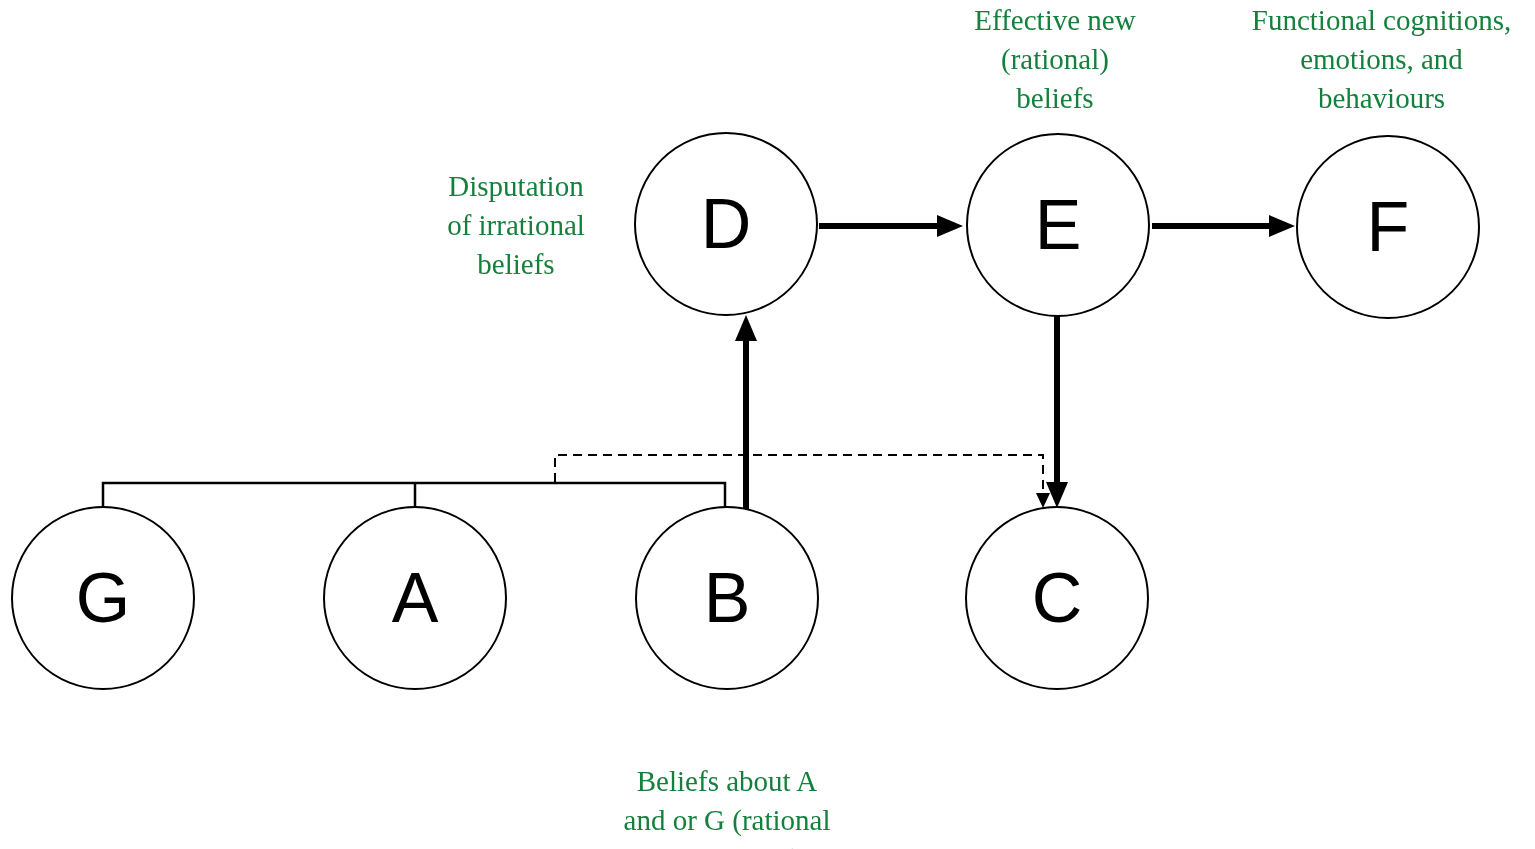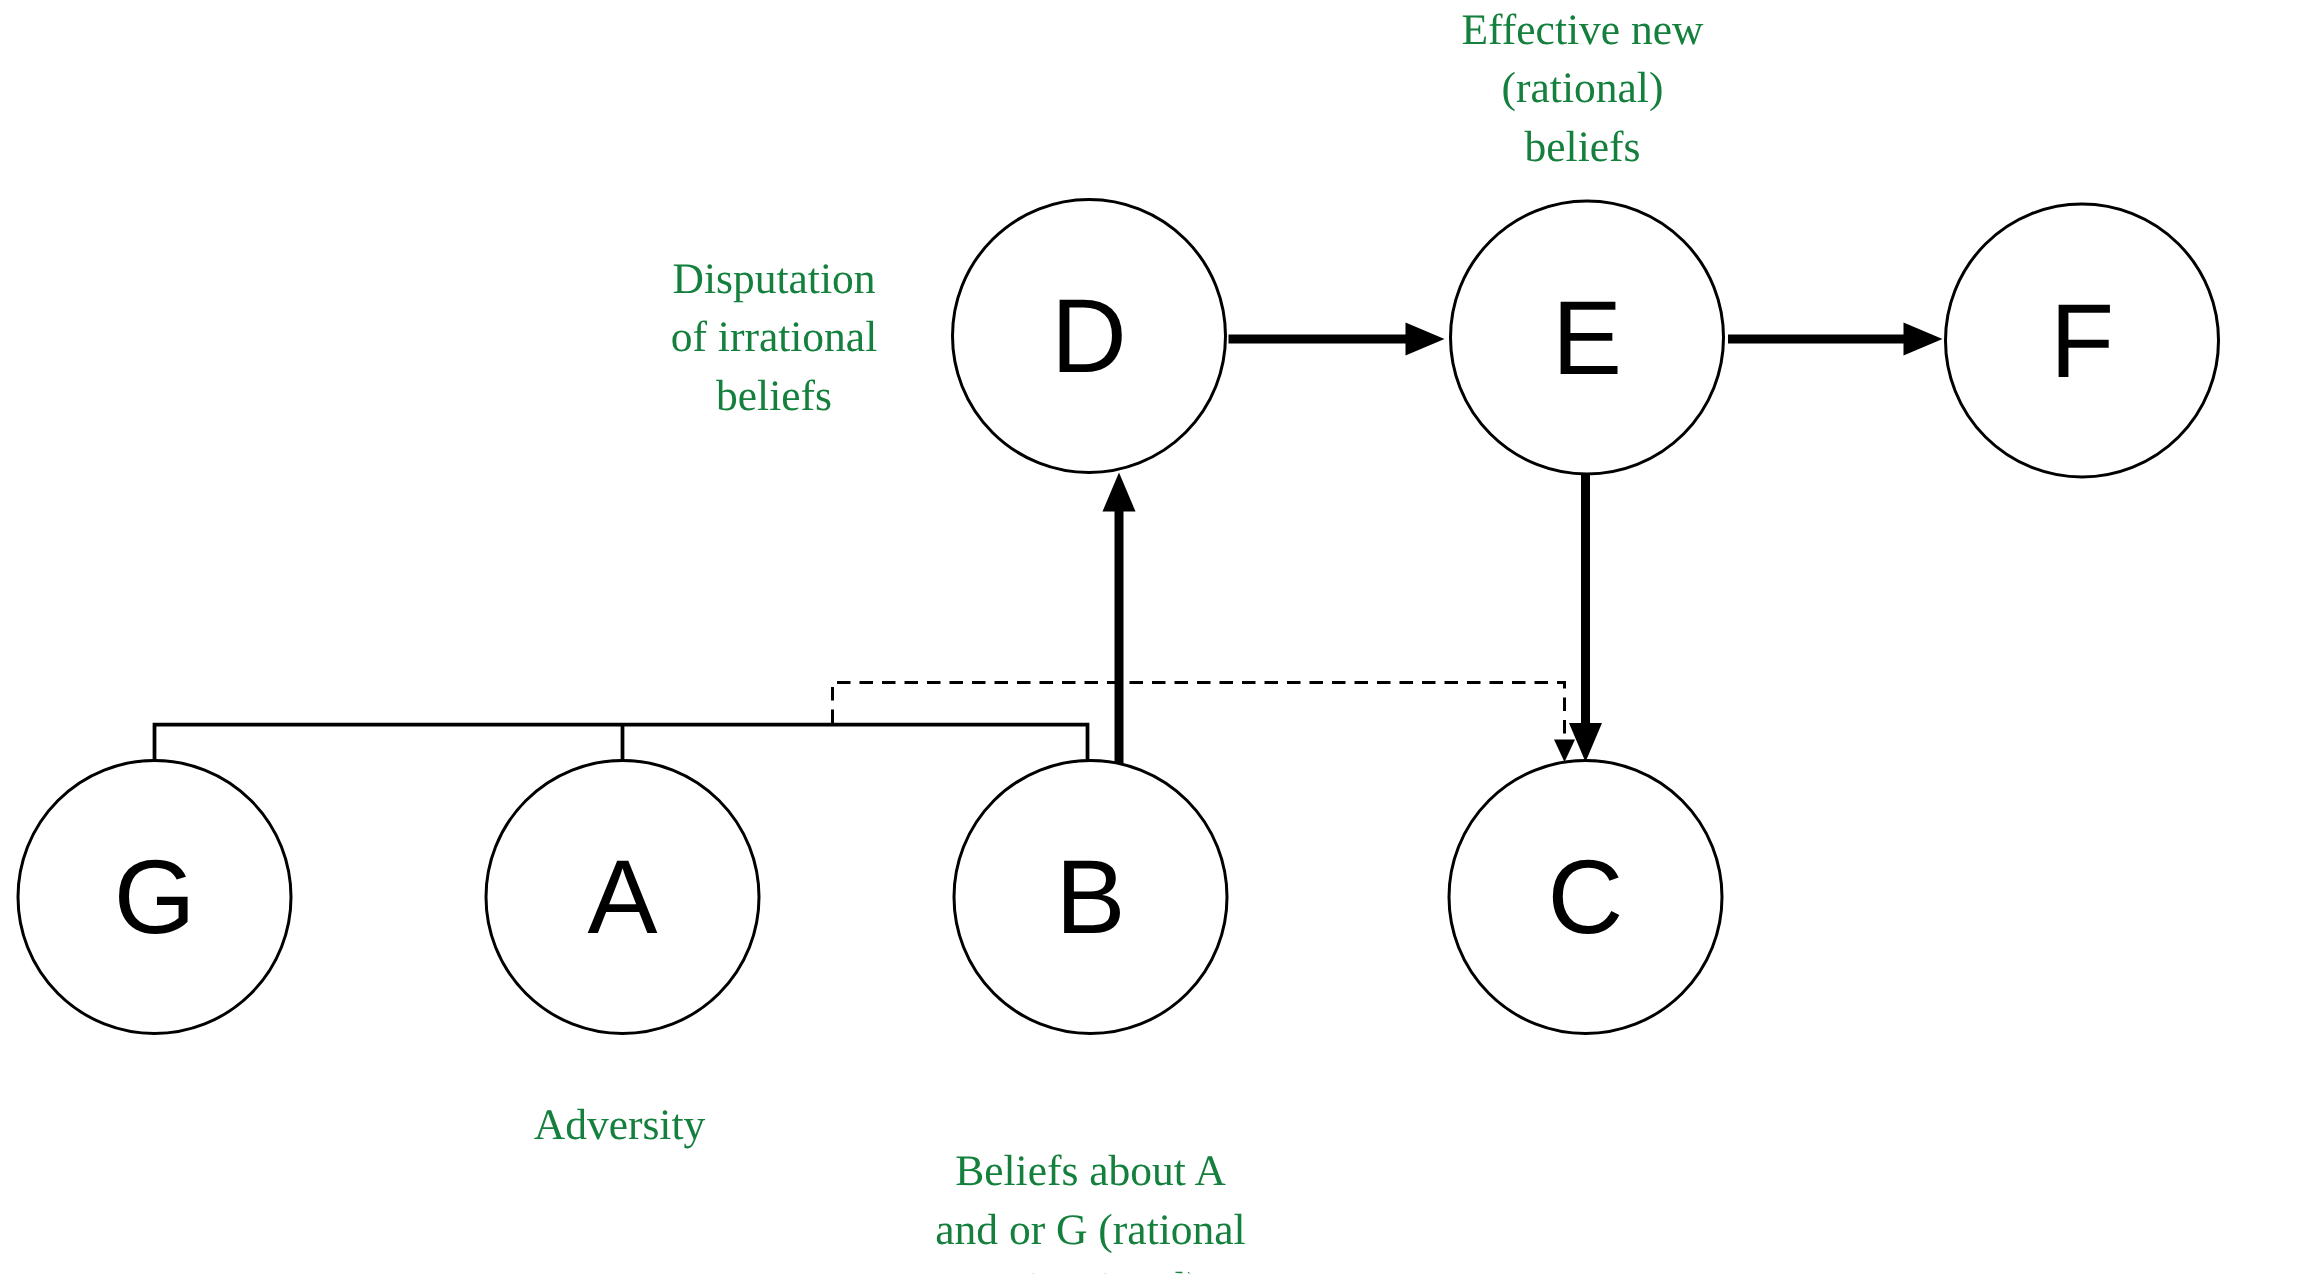--- a/index.html
+++ b/index.html
@@ -104,24 +104,26 @@
   <div class="node" style="left:634px; top:132px;">
     <span>D</span>
   </div>
   <div class="node" style="left:966px; top:133px;">
     <span>E</span>
   </div>
   <div class="node" style="left:1296px; top:135px;">
     <span>F</span>
   </div>
 
-  <div class="label" style="left:333px; top:731px; width:160px;">Adversity</div>
   <div class="label" style="left:602px; top:731px; width:250px;margin-top:31px;">Beliefs about A
 and or G (rational
 or irrational)</div>
   <div class="label" style="left:416px; top:167px; width:200px;">Disputation
 of irrational
 beliefs</div>
   <div class="label" style="left:945px; top:1px; width:220px;">Effective new
 (rational)
 beliefs</div>
+  <div class="label" style="left:1228px; top:1px; width:307px;">Functional cognitions,
+emotions, and
+behaviours</div>
 
 </div>
 
 </body></html>

